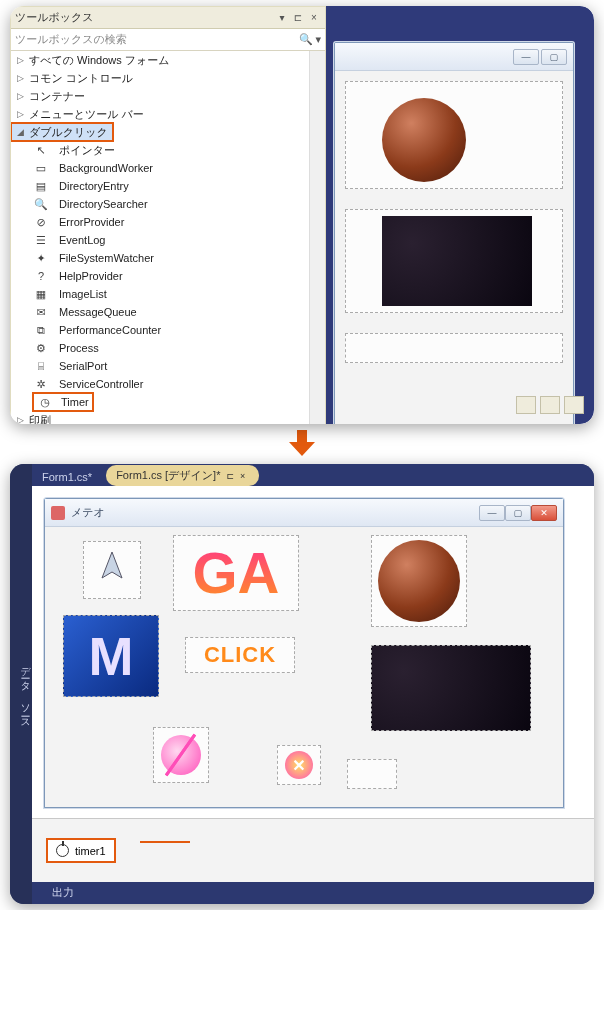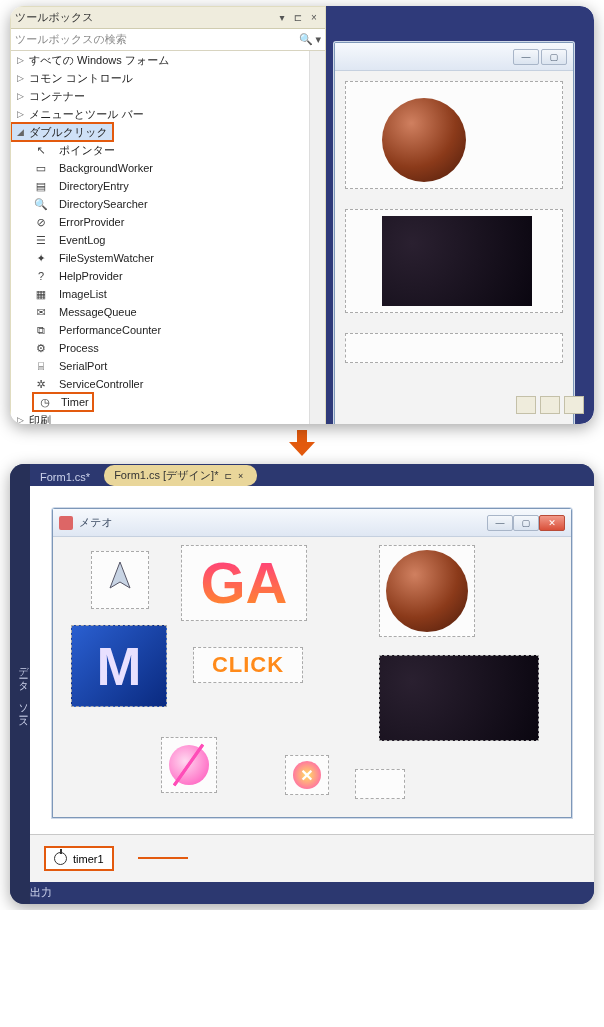--- a/index.html
+++ b/index.html
@@ -89,51 +89,51 @@
 .sidebar-tabs span { padding: 2px 0; }
 .doc-area { flex: 1; display: flex; flex-direction: column; justify-content: space-between; }
 .doc-tabs { height: 22px; background: #2c3870; display: flex; align-items: flex-end; font-size: 11px; }
 .doc-tab { padding: 3px 14px 3px 10px; color: #cdd3ec; position: relative; }
 .doc-tab.active { background: #e9d69a; color: #333; border-radius: 10px; }
 .doc-tab .pin { margin-left: 6px; font-size: 9px; }
 .design-surface {
   flex: 1; background: #ffffff; position: relative; overflow: hidden;
 }
 .form-window {
-  margin: 22px; background: #0ea5e9; border: 1px solid #7d97b8; border-radius: 3px 3px 0 0;
+  margin: 12px; background: #0ea5e9; border: 1px solid #7d97b8; border-radius: 3px 3px 0 0;
   width: 520px; height: 310px; position: relative; box-shadow: 0 0 0 1px #cfd9e8;
 }
 .form-header {
   height: 28px; background: linear-gradient(#f6f9fd,#dfe7f3); border-bottom: 1px solid #c5d0df;
   display: flex; align-items: center; padding: 0 6px; font-size: 11px; color: #3a4a62;
 }
 .form-header .icon { width: 14px; height: 14px; margin-right: 6px; background: #d66; border-radius: 2px; }
 .form-header .title { flex: 1; }
 .win-btn.close { background: linear-gradient(#f29a8a,#d9503a); color: #fff; border-color: #b84b38; }
 .form-body { position: absolute; top: 28px; left: 0; right: 0; bottom: 0; background: #f3f3f3; }
 .dashed { position: absolute; border: 1px dashed #aaa; background: #fcfcfc; }
 .ga-text { font-size: 58px; font-weight: 900; background: linear-gradient(#ff3d7f,#ff8a2a); -webkit-background-clip: text; background-clip: text; color: transparent; font-family: Impact, sans-serif; line-height: 0.9; }
 .click-text { font-size: 22px; font-weight: 900; color: #ff8a1a; font-family: Impact, sans-serif; letter-spacing: 1px; }
 .m-tile { background: linear-gradient(135deg,#2a5fd0,#0a2a80); color: #e8e0ff; font-size: 54px; font-weight: 900; font-family: Impact,sans-serif; display: flex; align-items: center; justify-content: center; }
 .planet-lg { border-radius: 50%; background: radial-gradient(circle at 35% 30%, #d08060, #8b3a1a 55%, #4a1a0a); }
 .pink-orb { width: 40px; height: 40px; border-radius: 50%; background: radial-gradient(circle at 40% 40%, #ffd8f0, #ff4db8); position: relative; }
 .pink-orb::before, .pink-orb::after { content: ""; position: absolute; width: 3px; height: 50px; background: #ff4db8; left: 18px; top: -5px; transform: rotate(35deg); }
 .yellow-x { width: 28px; height: 28px; border-radius: 50%; background: radial-gradient(circle,#ffe060,#ff4db8); display: flex; align-items: center; justify-content: center; color: #fff; font-weight: bold; }
 
 .component-tray {
-  height: 48px; border-top: 1px solid #c8c8c8; background: #f3f3f3; display: flex; align-items: center; padding: 0 14px;
+  height: 64px; border-top: 1px solid #c8c8c8; background: #f3f3f3; display: flex; align-items: center; padding: 0 14px;
   position: relative;
 }
 .timer-chip {
   border: 2px solid #e35a0e; padding: 4px 8px; display: flex; align-items: center; gap: 6px;
   font-size: 11px; background: #fff;
 }
 .timer-chip .ic { width: 13px; height: 13px; border: 1.5px solid #333; border-radius: 50%; position: relative; }
 .timer-chip .ic::after { content: ""; position: absolute; width: 2px; height: 5px; background: #333; left: 5px; top: -4px; }
-.output-bar { height: 22px; background: #2c3870; color: #cdd3ec; font-size: 11px; padding: 3px 0; }
+.output-bar { height: 22px; background: #2c3870; color: #cdd3ec; font-size: 11px; padding: 3px 20px; }
 </style>
 </head>
 <body>
 
 <div class="panel top-panel">
   <div class="toolbox">
     <div class="titlebar">
       <span class="title">ツールボックス</span>
       <span class="btn">▾</span>
       <span class="btn">⊏</span>

